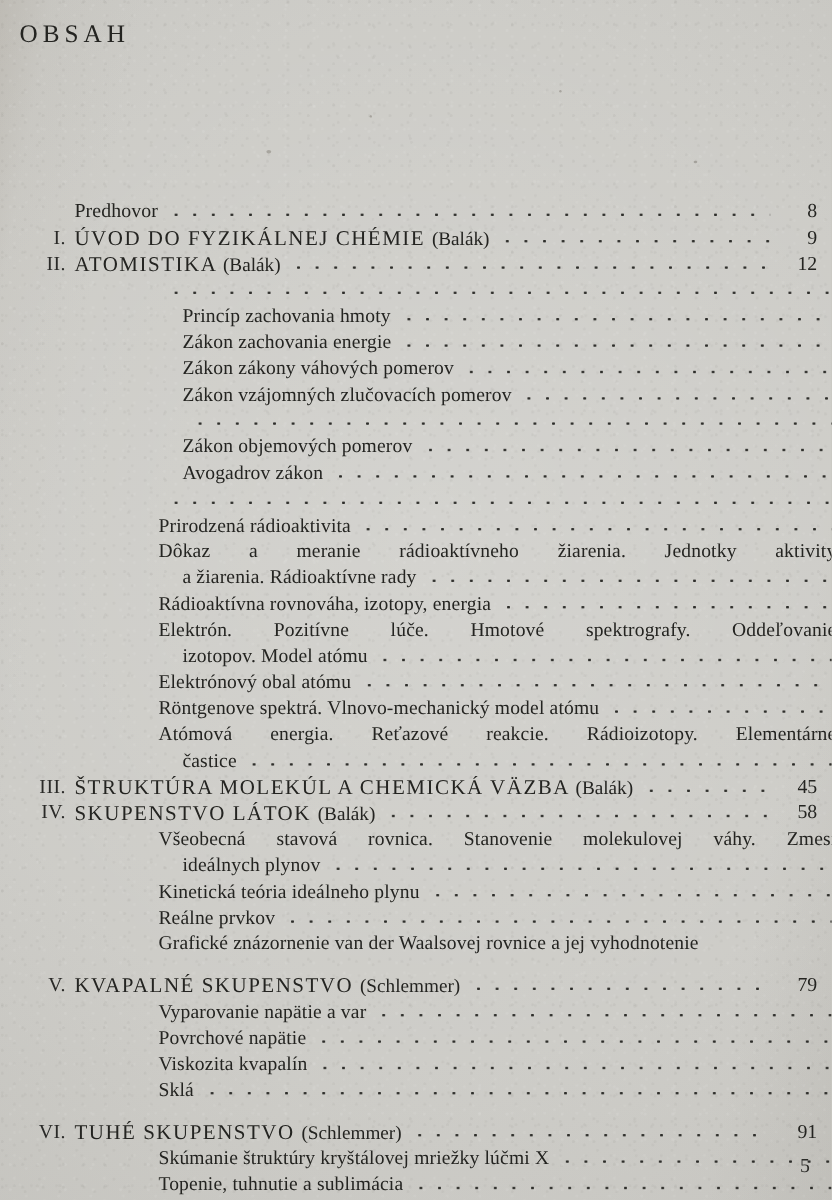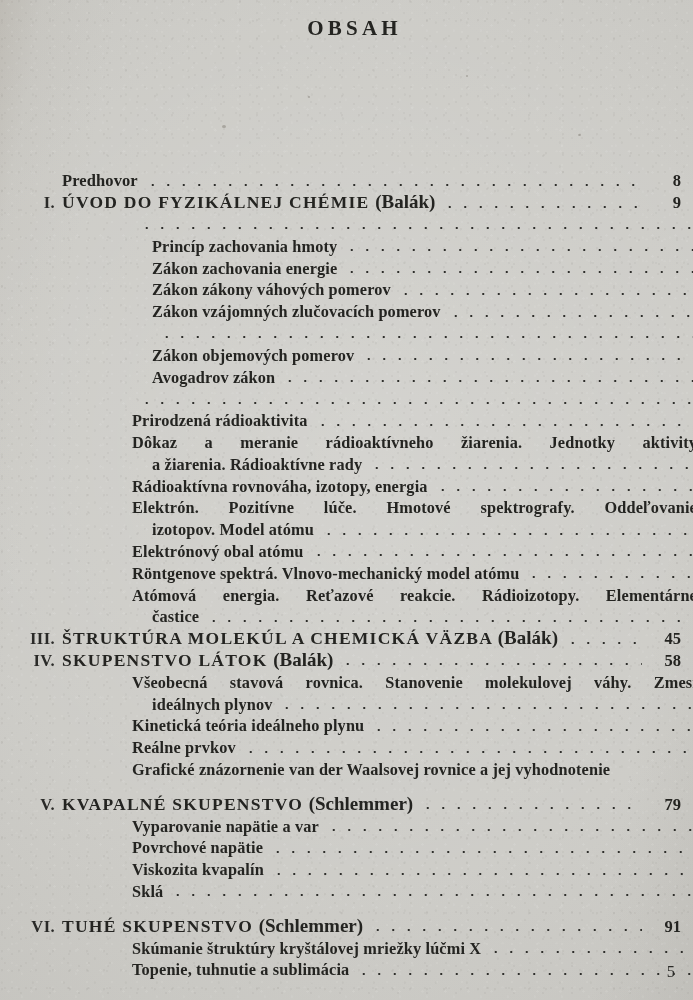--- a/index.html
+++ b/index.html
@@ -57,43 +57,41 @@
     position: absolute;
     inset: 0;
     padding: 0;
   }
 
   .toc-title {
     position: absolute;
     top: 16px;
     left: 12px;
     right: 0;
-    text-align: center;
     font-size: 21px;
     letter-spacing: 4.2px;
     text-indent: 4.2px;
     color: #242421;
-    font-weight: 700;
+    font-weight: 400;
   }
 
   .toc-list {
     position: absolute;
     top: 168px;
     left: 0;
     right: 0;
   }
 
   .row {
     display: flex;
-    align-items: flex-end;
+    align-items: flex-start;
     width: 100%;
     line-height: 1;
     height: 21.8px;
     white-space: nowrap;
-    font-weight: bold;
   }
   .row.gap-before { margin-top: 13px; }
 
   
   .num {
     width: 62px;
     flex: 0 0 62px;
     text-align: right;
     padding-right: 7px;
     box-sizing: border-box;
@@ -108,21 +106,21 @@
     color: #242421;
   }
 
   
   .lvl-chapter .label {
     font-size: 17.5px;
     letter-spacing: 1.25px;
   }
   .lvl-chapter .label .author {
     letter-spacing: 0;
-    font-size: 19px;
+    font-size: 16px;
   }
 
   .lvl-front .label { letter-spacing: .1px; }
 
   
   .lvl-sub   { padding-left: 70px; }
   .lvl-sub2  { padding-left: 90px; }
   .lvl-cont  { padding-left: 90px; }
 
   .lvl-sub .label, .lvl-sub2 .label, .lvl-cont .label { font-size: 16.3px; letter-spacing: .15px; }
@@ -198,20 +196,26 @@
         <div class="label"><span>Predhovor</span></div>
         <div class="dots"></div>
         <div class="pg">8</div>
       </div>
       <div class="row lvl-chapter">
         <div class="num">I.</div>
         <div class="label"><span>ÚVOD DO FYZIKÁLNEJ CHÉMIE</span> <span class="author">(Balák)</span></div>
         <div class="dots"></div>
         <div class="pg">9</div>
       </div>
+      <div class="row lvl-chapter">
+        <div class="num">II.</div>
+        <div class="label"><span>ATOMISTIKA</span> <span class="author">(Balák)</span></div>
+        <div class="dots"></div>
+        <div class="pg">12</div>
+      </div>
       <div class="row lvl-sub">
         <div class="num blank"></div>
         <div class="dots"></div>
       </div>
       <div class="row lvl-sub2">
         <div class="num blank"></div>
         <div class="label"><span>Princíp zachovania hmoty</span></div>
         <div class="dots"></div>
       </div>
       <div class="row lvl-sub2">

